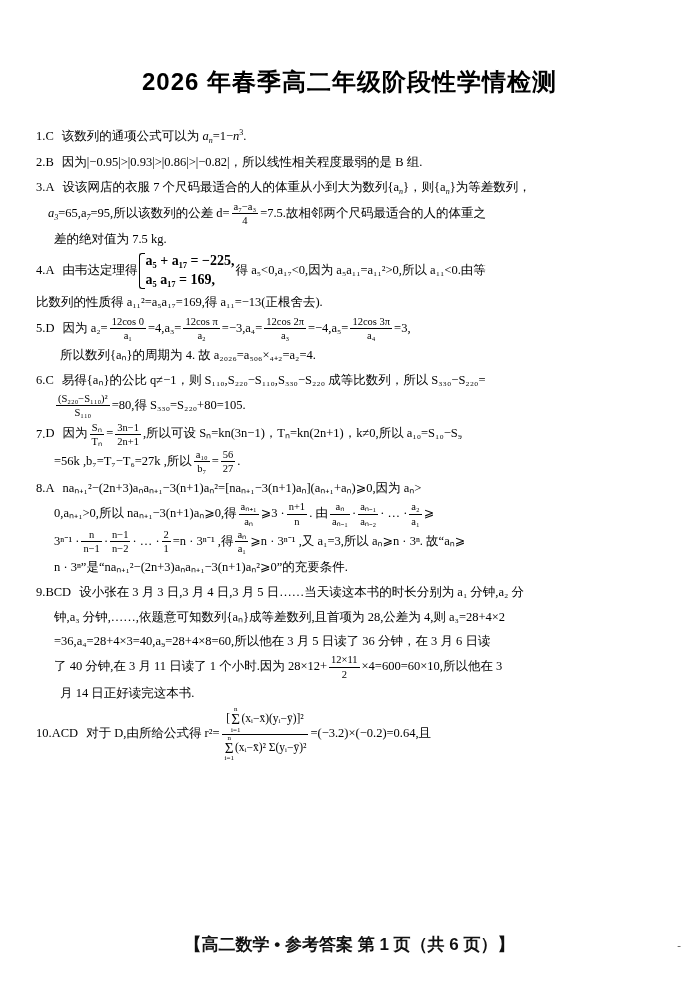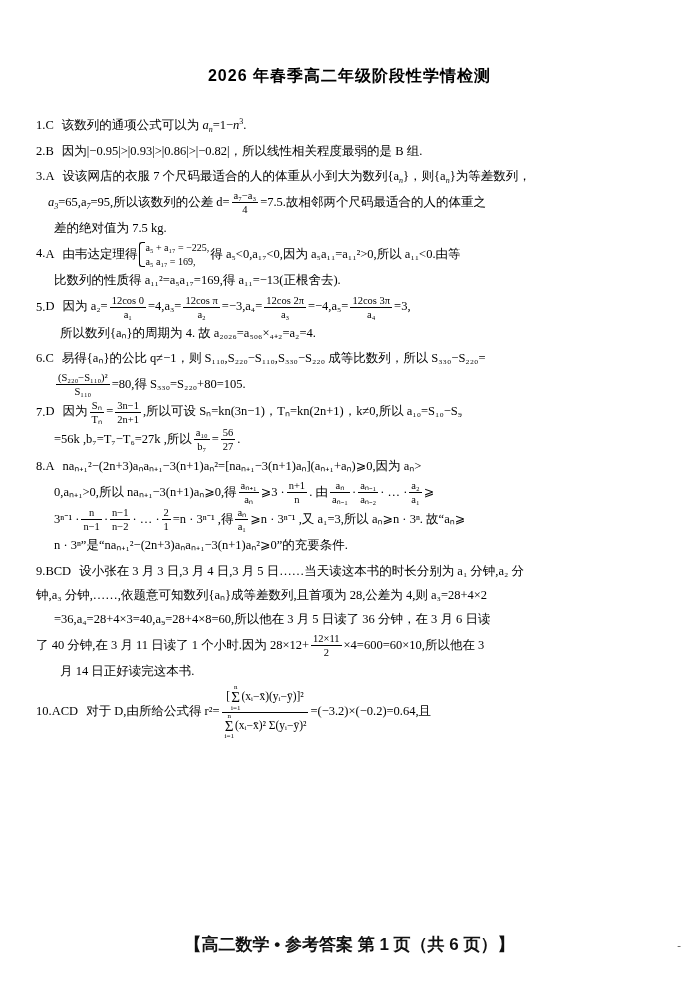--- a/index.html
+++ b/index.html
@@ -14,21 +14,21 @@
   .page{
     position:absolute;
     left:0;top:0;
     width:699px;height:983px;
     padding:0;
   }
   .title1{
     text-align:center;
     font-family:"Liberation Sans", sans-serif;
     font-weight:bold;
-    font-size:16px;
+    font-size:24px;
     letter-spacing:1px;
     margin-top:66px;
   }
   .title2{
     text-align:center;
     font-family:"Liberation Sans", sans-serif;
     font-weight:bold;
     font-size:20px;
     letter-spacing:1px;
     margin-top:10px;
@@ -60,23 +60,24 @@
     margin:0 2px;
   }
   .frac .num{display:block; padding:0 2px; border-bottom:1px solid #000;}
   .frac .den{display:block; padding:0 2px;}
   .bigfrac{font-size:11.5px;}
   .sys{
     display:inline-block;
     vertical-align:middle;
     position:relative;
     padding-left:7px;
-    font-size:10px;
+    font-size:14px;
     line-height:1.35;
     margin:0 1px;
+    font-weight:bold;
   }
   .sys:before{
     content:"";
     position:absolute;left:0;top:1px;bottom:1px;width:5px;
     border-left:1px solid #000;border-top:1px solid #000;border-bottom:1px solid #000;
     border-radius:3px 0 0 3px;
   }
   .sum{
     display:inline-block;
     vertical-align:middle;
@@ -131,21 +132,21 @@
       <span><span>设该网店的衣服 7 个尺码最适合的人的体重从小到大为数列{a</span><sub>n</sub><span>}，则{a</span><sub>n</sub><span>}为等差数列，</span></span>
       <div style="margin-left:12px">
         <span class="mj">a</span><sub>3</sub><span>=65,a</span><sub>7</sub><span>=95,所以该数列的公差 d=</span><span class="frac"><span class="num">a₇−a₃</span><span class="den">4</span></span><span>=7.5.故相邻两个尺码最适合的人的体重之</span>
       </div>
       <div style="margin-left:18px">差的绝对值为 7.5 kg.</div>
     </div>
 
     <div class="qitem">
       <span class="qnum">4.</span><span class="ans">A</span>
       <span><span>由韦达定理得</span><span class="sys"><span>a₅ + a₁₇ = −225,</span><br><span>a₅ a₁₇ = 169,</span></span><span>得 a₅&lt;0,a₁₇&lt;0,因为 a₅a₁₁=a₁₁²&gt;0,所以 a₁₁&lt;0.由等</span></span>
-      <div style="margin-left:18px">比数列的性质得 a₁₁²=a₅a₁₇=169,得 a₁₁=−13(正根舍去).</div>
+      <div style="">比数列的性质得 a₁₁²=a₅a₁₇=169,得 a₁₁=−13(正根舍去).</div>
     </div>
 
     <div class="qitem">
       <span class="qnum">5.</span><span class="ans">D</span>
       <span><span>因为 a₂=</span><span class="frac"><span class="num">12cos 0</span><span class="den">a₁</span></span><span>=4,a₃=</span><span class="frac"><span class="num">12cos π</span><span class="den">a₂</span></span><span>=−3,a₄=</span><span class="frac"><span class="num">12cos 2π</span><span class="den">a₃</span></span><span>=−4,a₅=</span><span class="frac"><span class="num">12cos 3π</span><span class="den">a₄</span></span><span>=3,</span></span>
       <div style="margin-left:24px">所以数列{aₙ}的周期为 4. 故 a₂₀₂₆=a₅₀₆×₄₊₂=a₂=4.</div>
     </div>
 
     <div class="qitem">
       <span class="qnum">6.</span><span class="ans">C</span>
@@ -163,23 +164,23 @@
       <span class="qnum">8.</span><span class="ans">A</span>
       <span>naₙ₊₁²−(2n+3)aₙaₙ₊₁−3(n+1)aₙ²=[naₙ₊₁−3(n+1)aₙ](aₙ₊₁+aₙ)⩾0,因为 aₙ&gt;</span>
       <div style="margin-left:18px"><span>0,aₙ₊₁&gt;0,所以 naₙ₊₁−3(n+1)aₙ⩾0,得</span><span class="frac"><span class="num">aₙ₊₁</span><span class="den">aₙ</span></span><span>⩾3 ·</span><span class="frac"><span class="num">n+1</span><span class="den">n</span></span><span>. 由</span><span class="frac"><span class="num">aₙ</span><span class="den">aₙ₋₁</span></span><span>·</span><span class="frac"><span class="num">aₙ₋₁</span><span class="den">aₙ₋₂</span></span><span>· … ·</span><span class="frac"><span class="num">a₂</span><span class="den">a₁</span></span>⩾</div>
       <div style="margin-left:18px"><span>3ⁿ⁻¹ ·</span><span class="frac"><span class="num">n</span><span class="den">n−1</span></span><span>·</span><span class="frac"><span class="num">n−1</span><span class="den">n−2</span></span><span>· … ·</span><span class="frac"><span class="num">2</span><span class="den">1</span></span><span>=n · 3ⁿ⁻¹ ,得</span><span class="frac"><span class="num">aₙ</span><span class="den">a₁</span></span><span>⩾n · 3ⁿ⁻¹ ,又 a₁=3,所以 aₙ⩾n · 3ⁿ. 故“aₙ⩾</span></div>
       <div style="margin-left:18px">n · 3ⁿ”是“naₙ₊₁²−(2n+3)aₙaₙ₊₁−3(n+1)aₙ²⩾0”的充要条件.</div>
     </div>
 
     <div class="qitem">
       <span class="qnum">9.</span><span class="ans">BCD</span>
       <span>设小张在 3 月 3 日,3 月 4 日,3 月 5 日……当天读这本书的时长分别为 a₁ 分钟,a₂ 分</span>
-      <div style="">钟,a₃ 分钟,……,依题意可知数列{aₙ}成等差数列,且首项为 28,公差为 4,则 a₃=28+4×2</div>
+      <div style="margin-left:18px">钟,a₃ 分钟,……,依题意可知数列{aₙ}成等差数列,且首项为 28,公差为 4,则 a₃=28+4×2</div>
       <div style="margin-left:18px">=36,a₄=28+4×3=40,a₉=28+4×8=60,所以他在 3 月 5 日读了 36 分钟，在 3 月 6 日读</div>
-      <div style=""><span>了 40 分钟,在 3 月 11 日读了 1 个小时.因为 28×12+</span><span class="frac"><span class="num">12×11</span><span class="den">2</span></span><span>×4=600=60×10,所以他在 3</span></div>
+      <div style="margin-left:18px"><span>了 40 分钟,在 3 月 11 日读了 1 个小时.因为 28×12+</span><span class="frac"><span class="num">12×11</span><span class="den">2</span></span><span>×4=600=60×10,所以他在 3</span></div>
       <div style="margin-left:24px">月 14 日正好读完这本书.</div>
     </div>
 
     <div class="qitem">
       <span class="qnum">10.</span><span class="ans">ACD</span>
       <span><span>对于 D,由所给公式得 r²=</span><span class="frac bigfrac"><span class="num"><span>[</span><span class="sum"><span class="lim">n</span><span class="sigma">Σ</span><span class="lim">i=1</span></span><span>(xᵢ−x̄)(yᵢ−ȳ)]²</span></span><span class="den"><span class="sum"><span class="lim">n</span><span class="sigma">Σ</span><span class="lim">i=1</span></span><span>(xᵢ−x̄)² Σ(yᵢ−ȳ)²</span></span></span><span>=(−3.2)×(−0.2)=0.64,且</span></span>
     </div>
 
   </div>
 

